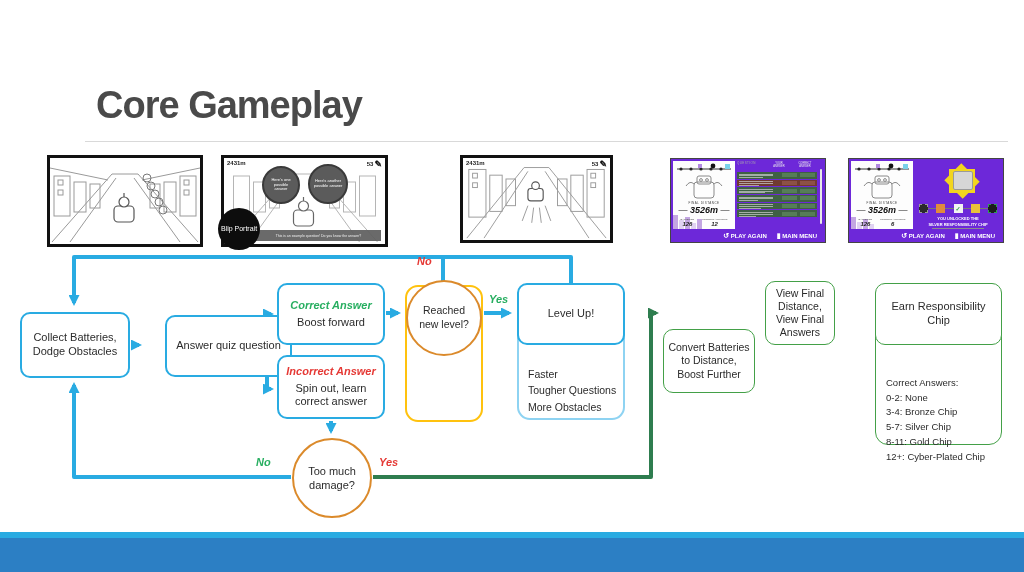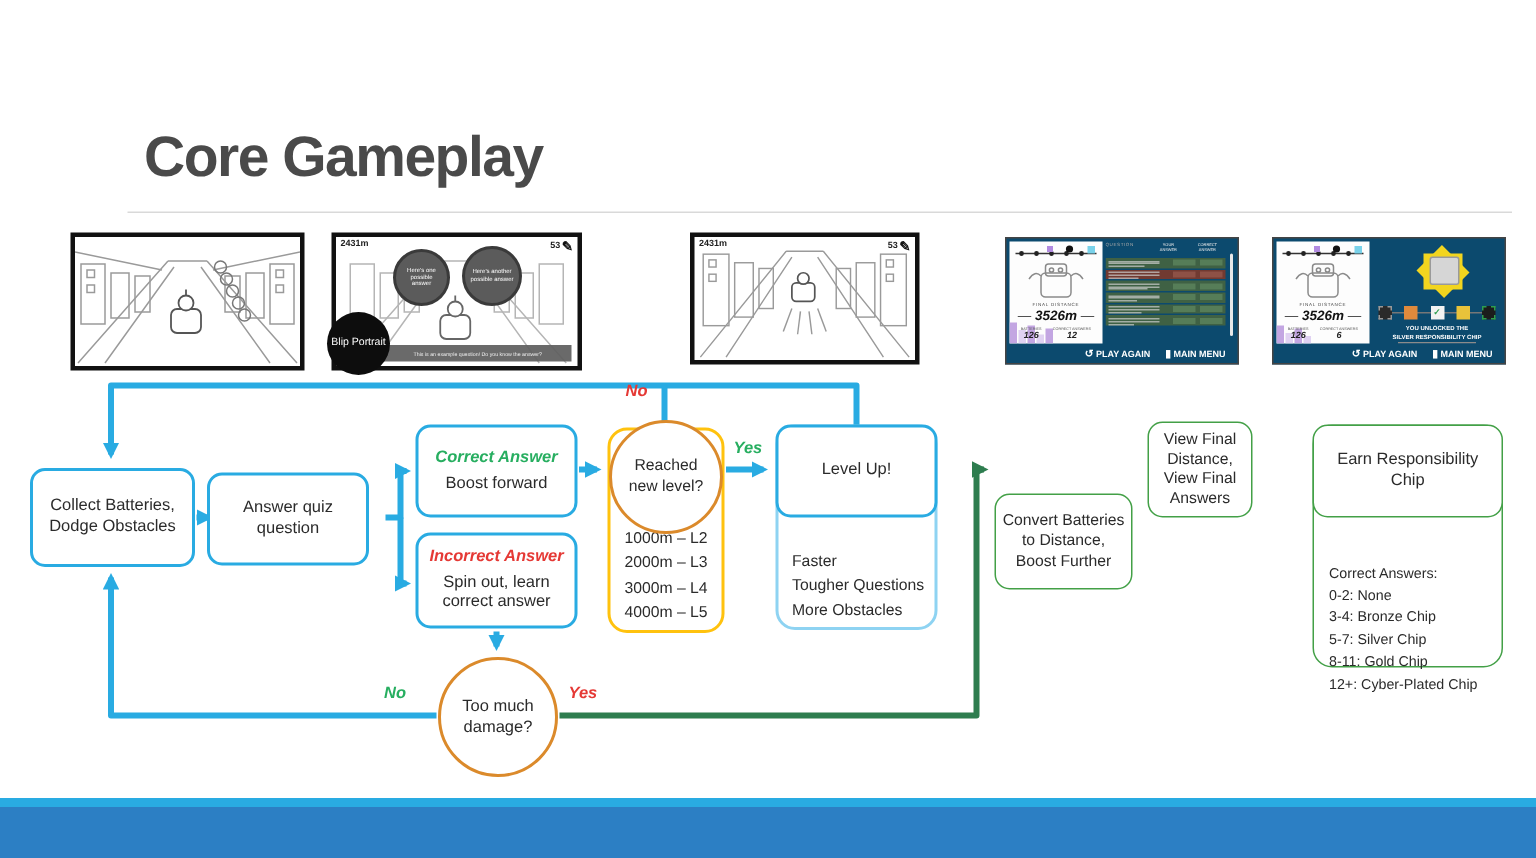--- a/index.html
+++ b/index.html
@@ -7,21 +7,21 @@
          font-family:"Liberation Sans",sans-serif;color:#333;}
   
   .title{position:absolute;left:96px;top:84px;font-size:38px;font-weight:bold;color:#4a4a4a;letter-spacing:-1px;}
   .title-rule{position:absolute;left:85px;top:141px;width:923px;height:1px;background:#d9d9d9;}
   
   .footer-strip{position:absolute;left:0;top:532px;width:1024px;height:6px;background:#29ABE2;}
   .footer-bar{position:absolute;left:0;top:538px;width:1024px;height:34px;background:#2C7FC4;}
   
   .thumb{position:absolute;background:#fff;border:3px solid #111;box-sizing:border-box;overflow:visible;}
   .thumb svg{position:absolute;left:0;top:0;}
-  .thumb-dark{position:absolute;background:#0c4a6e;border:1px solid #444;box-sizing:border-box;overflow:hidden;font-family:"Liberation Sans",sans-serif;}
+  .thumb-dark{position:absolute;background:#6d28d9;border:1px solid #444;box-sizing:border-box;overflow:hidden;font-family:"Liberation Sans",sans-serif;}
   .hud-left{position:absolute;left:3px;top:2px;font-size:6px;font-weight:bold;color:#222;z-index:2;}
   .hud-right{position:absolute;right:3px;top:1px;font-size:6px;font-weight:bold;color:#222;z-index:2;display:flex;align-items:center;gap:1px;}
   .pencil{font-size:9px;color:#111;}
   .qbubble{position:absolute;border-radius:50%;background:#5b5b5b;border:2px solid #3a3a3a;color:#fff;
            display:flex;align-items:center;justify-content:center;text-align:center;font-size:4px;line-height:1.2;
            padding:3px;box-sizing:border-box;z-index:2;}
   .blip{position:absolute;left:-6px;bottom:-6px;width:42px;height:42px;border-radius:50%;background:#0d0d0d;color:#fff;
         display:flex;align-items:center;justify-content:center;text-align:center;font-size:7px;line-height:1.25;z-index:3;}
   .qbanner{position:absolute;left:32px;right:4px;bottom:3px;height:11px;background:rgba(95,95,95,.93);color:#eee;
            font-size:3.5px;display:flex;align-items:center;justify-content:center;z-index:2;overflow:hidden;}
@@ -392,38 +392,32 @@
       <path d="M373,477 L651,477 L651,313 L656,313" marker-end="url(#ag)"></path>
     </g>
   </svg>
 
   <span class="flabel red" style="left:417px;top:255px;">No</span>
   <span class="flabel green" style="left:489px;top:293px;">Yes</span>
   <span class="flabel green" style="left:256px;top:456px;">No</span>
   <span class="flabel red" style="left:379px;top:456px;">Yes</span>
 
   <div class="fbox" style="left:20px;top:312px;width:110px;height:66px;">Collect Batteries, Dodge Obstacles</div>
-  <div class="fbox" style="left:138px;top:315px;width:108px;height:62px;">Answer quiz question</div>
+  <div class="fbox" style="left:165px;top:315px;width:127px;height:62px;">Answer quiz question</div>
 
   <div class="fbox" style="left:277px;top:283px;width:108px;height:62px;">
     <div class="branch-title ok">Correct Answer</div>
     <div>Boost forward</div>
   </div>
   <div class="fbox" style="left:277px;top:355px;width:108px;height:64px;">
     <div class="branch-title bad">Incorrect Answer</div>
     <div>Spin out, learn correct answer</div>
   </div>
 
   <div class="tallbox tall-yellow" style="left:405px;top:285px;width:78px;height:137px;"></div>
-  <div class="sub-lines" style="left:405px;top:351px;width:78px;text-align:center;">
-    <div>1000m – L2</div>
-    <div>2000m – L3</div>
-    <div>3000m – L4</div>
-    <div>4000m – L5</div>
-  </div>
   <div class="fcircle" style="left:406px;top:280px;width:76px;height:76px;">Reached new level?</div>
 
   <div class="tallbox tall-blue" style="left:517px;top:283px;width:108px;height:137px;"></div>
   <div class="sub-lines" style="left:528px;top:366px;text-align:left;">
     <div>Faster</div>
     <div>Tougher Questions</div>
     <div>More Obstacles</div>
   </div>
   <div class="fbox" style="left:517px;top:283px;width:108px;height:62px;z-index:4;">Level Up!</div>
 

